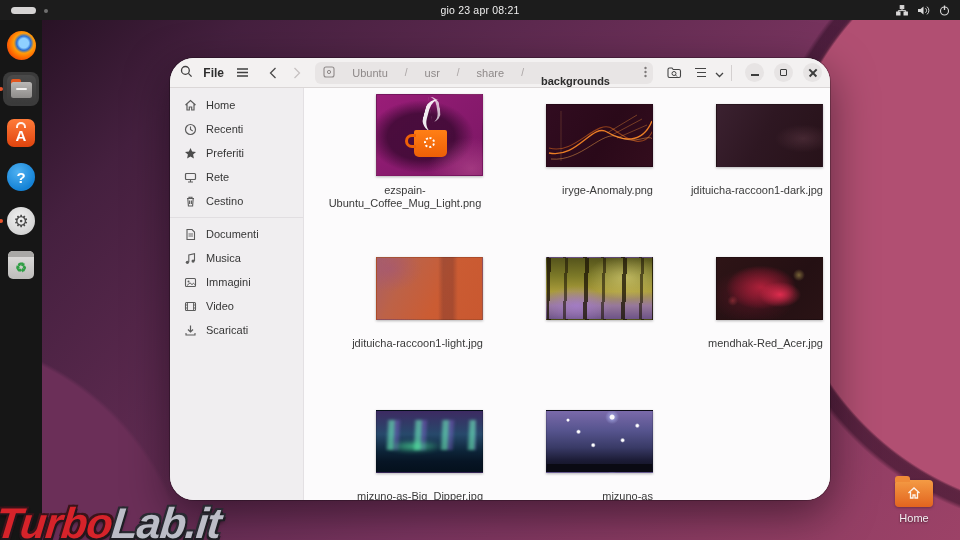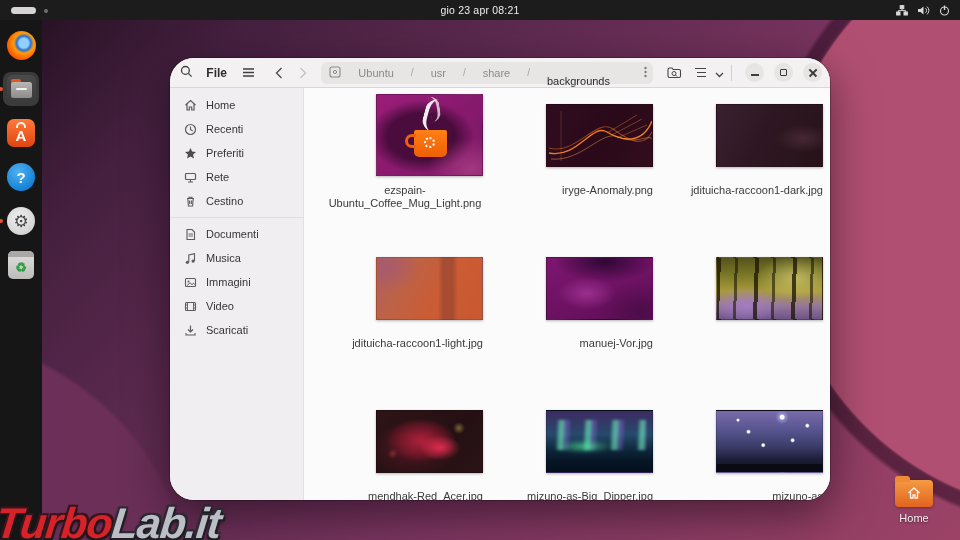--- a/index.html
+++ b/index.html
@@ -57,21 +57,21 @@
     display:flex; }
   .tb-left{ width:133px; position:relative; display:flex; align-items:center; }
   .tb-left .search-btn{ position:absolute; left:10px; }
   .tb-left .win-title{ position:absolute; left:0; right:0; text-align:center; font-size:12px; font-weight:bold; color:#2e2e2e; }
   .tb-left .menu-btn{ position:absolute; right:8px; }
   .tb-main{ flex:1; display:flex; align-items:center; padding:0 8px 0 6px; gap:4px; }
   .nav-btn{ width:20px; height:20px; display:flex; align-items:center; justify-content:center; border-radius:5px; }
   .crumb-bar{ flex:1; height:22px; margin:0 6px 0 4px; background:#e8e5e5; border-radius:6px;
     display:flex; align-items:center; padding:0 6px 0 8px; gap:17px; min-width:0; }
   .crumb-bar .seg{ font-size:11px; color:#8e8989; white-space:nowrap; }
-  .crumb-bar .seg.current{ color:#2d2d2d; font-weight:normal;margin-top:16px; }
+  .crumb-bar .seg.current{ color:#2d2d2d; font-weight:bold;margin-top:16px; }
   .crumb-bar .slash{ font-size:10px; color:#aaa5a5; }
   .crumb-bar .spacer{ flex:1; }
   .tool-btn{ width:22px; height:22px; display:flex; align-items:center; justify-content:center; border-radius:5px; }
   .tb-divider{ width:1px; height:16px; background:#d4d0d0; margin:0 3px; }
   .winctl{ width:19px; height:19px; border-radius:50%; background:#e7e4e4; margin-left:6px;
     display:flex; align-items:center; justify-content:center; position:relative; }
   .winctl .min-glyph{ width:8px; height:1.6px; background:#3c3c3c; margin-top:5px; }
   .winctl .max-glyph{ width:7px; height:7px; border:1.4px solid #3c3c3c; border-radius:1px; }
   .winctl .x1,.winctl .x2{ position:absolute; left:4.5px; top:8.6px; width:10px; height:1.6px; background:#3c3c3c; }
   .winctl .x1{ transform:rotate(45deg); } .winctl .x2{ transform:rotate(-45deg); }
@@ -439,26 +439,20 @@
           </div>
 
           <div class="cell">
             <div class="thumbwrap">
                 <div class="thumb t4"></div>
               </div>
             <div class="fname">jdituicha-raccoon1-light.jpg</div>
           </div>
           <div class="cell">
             <div class="thumbwrap">
-                <div class="thumb t5"></div>
-              </div>
-            <div class="fname">manuej-Vor.jpg</div>
-          </div>
-          <div class="cell">
-            <div class="thumbwrap">
                 <div class="thumb t6"></div>
               </div>
           </div>
 
           <div class="cell">
             <div class="thumbwrap">
                 <div class="thumb t7"></div>
               </div>
             <div class="fname">mendhak-Red_Acer.jpg</div>
           </div>

